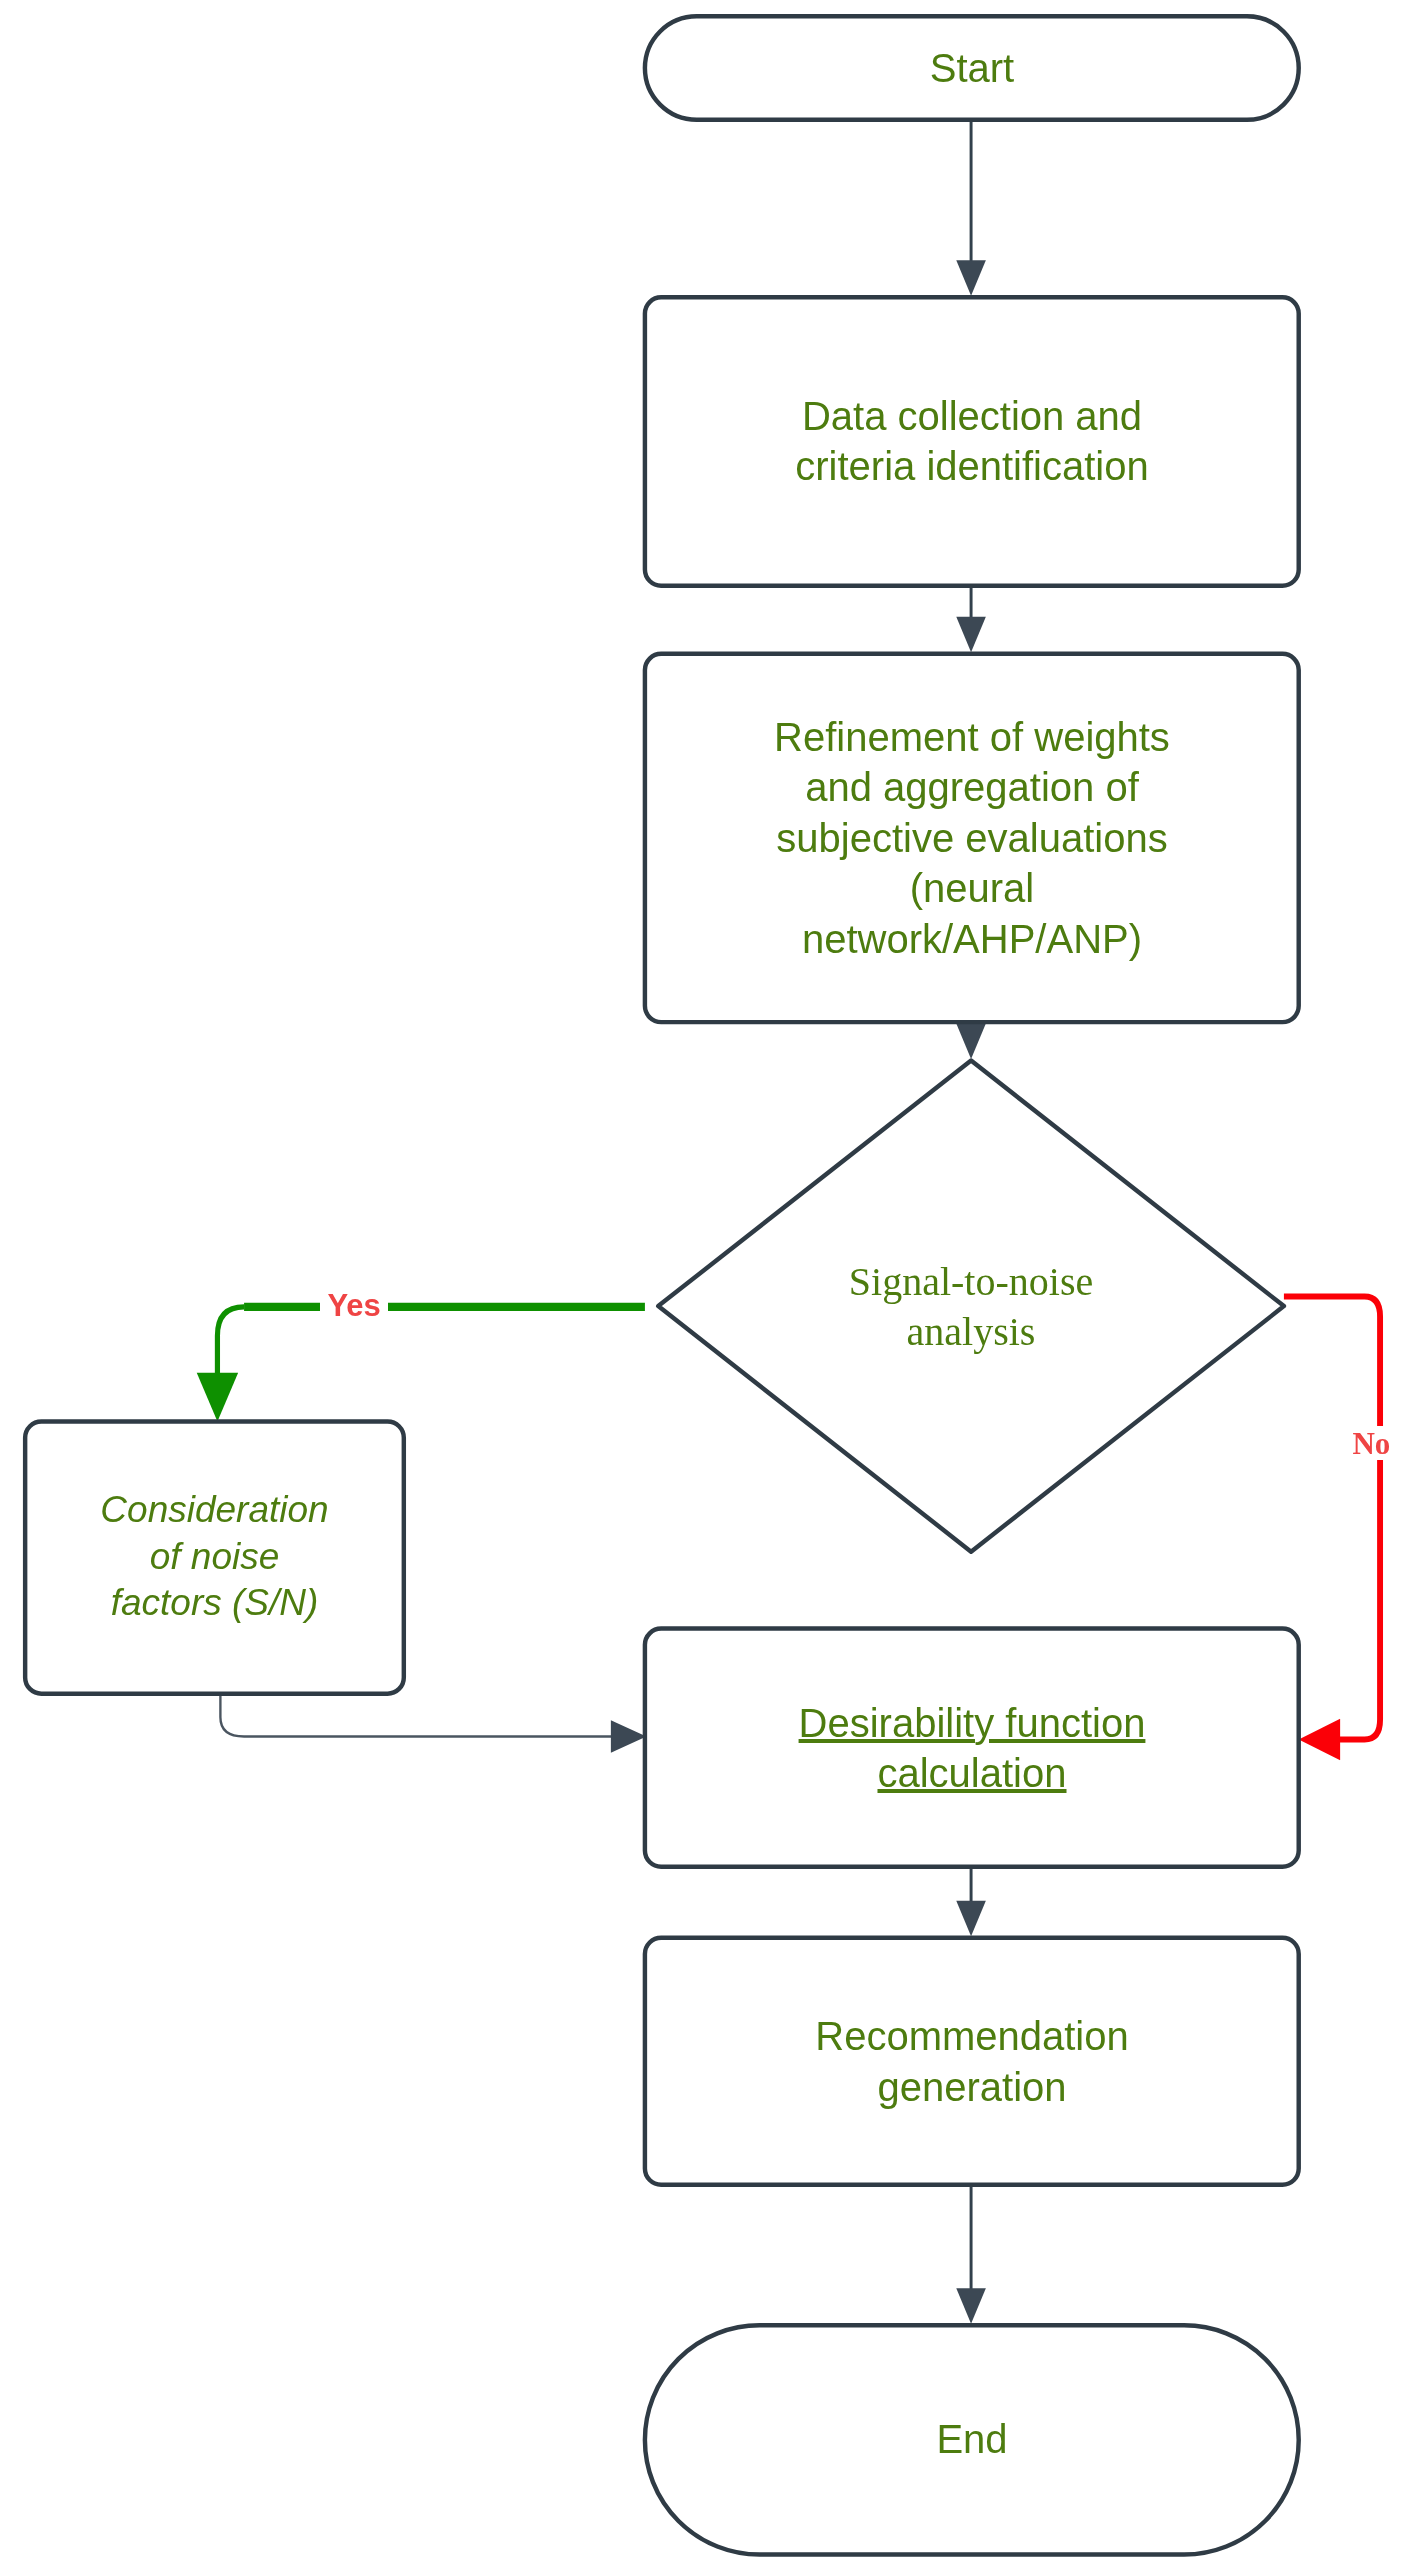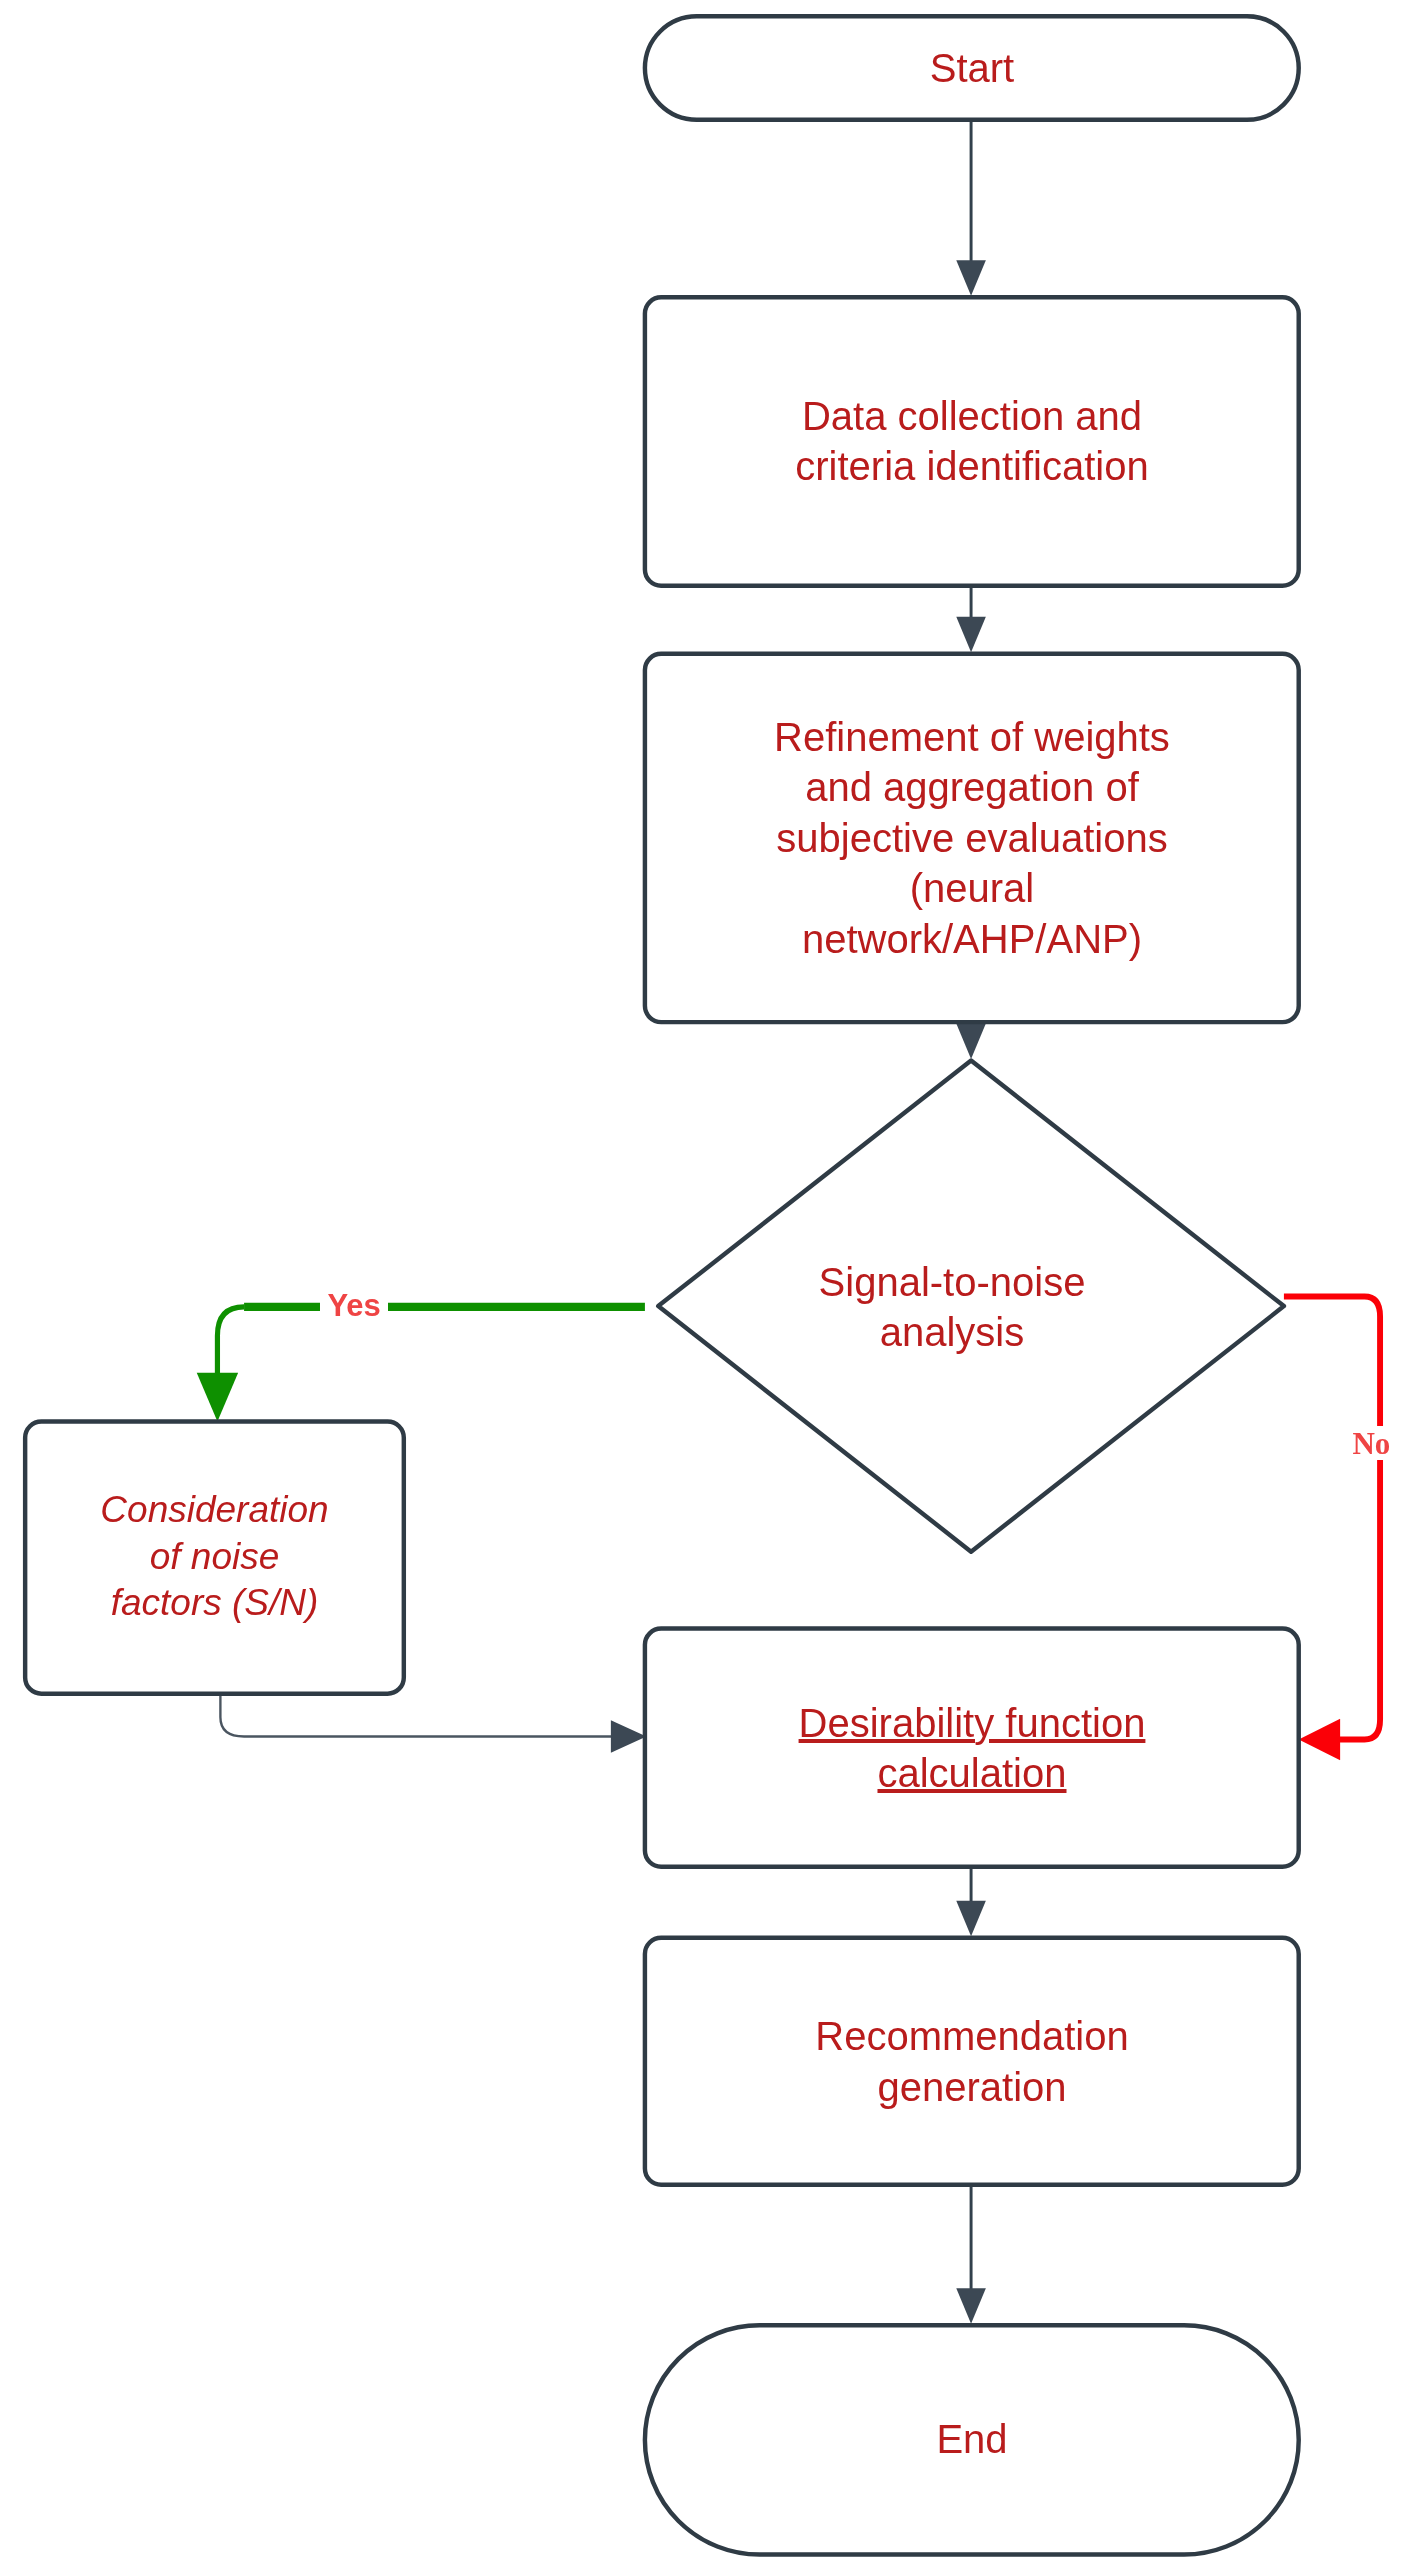--- a/index.html
+++ b/index.html
@@ -31,21 +31,21 @@
   .ah-dark{ fill:#3C4854; }
   .ah-green{ fill:#0E9000; }
   .ah-red{ fill:#FB0007; }
 
   .nodetext{
     position:absolute;
     display:flex;
     align-items:center;
     justify-content:center;
     text-align:center;
-    color:#b91c1c;
+    color:#4d7c0f;
     font-family:"Liberation Sans", sans-serif;
     line-height:1.26;
     pointer-events:none;
     white-space:pre-line;
   }
   .t-term{ font-size:40px; }
   .t-proc{ font-size:40px; }
   .t-dec { font-size:40px; }
   .t-small{ font-size:37px; }
 
@@ -131,21 +131,21 @@
 
   <div class="nodetext t-proc" style="left:645px; top:297px; width:654px; height:288px;">Data collection and
 criteria identification</div>
 
   <div class="nodetext t-proc" style="left:645px; top:654px; width:654px; height:368px;">Refinement of weights
 and aggregation of
 subjective evaluations
 (neural
 network/AHP/ANP)</div>
 
-  <div class="nodetext t-dec" style="left:707px; top:1213px; width:490px; height:188px;">Signal-to-noise
+  <div class="nodetext t-dec" style="left:726px; top:1213px; width:490px; height:188px;font-family:Liberation Serif, serif;">Signal-to-noise
 analysis</div>
 
   <div class="nodetext t-small" style="left:25px; top:1421px; width:379px; height:272px;font-style:italic;">Consideration
 of noise
 factors (S/N)</div>
 
   <div class="nodetext t-proc" style="left:645px; top:1629px; width:654px; height:238px;text-decoration:underline;">Desirability function
 calculation</div>
 
   <div class="nodetext t-proc" style="left:645px; top:1938px; width:654px; height:247px;">Recommendation

